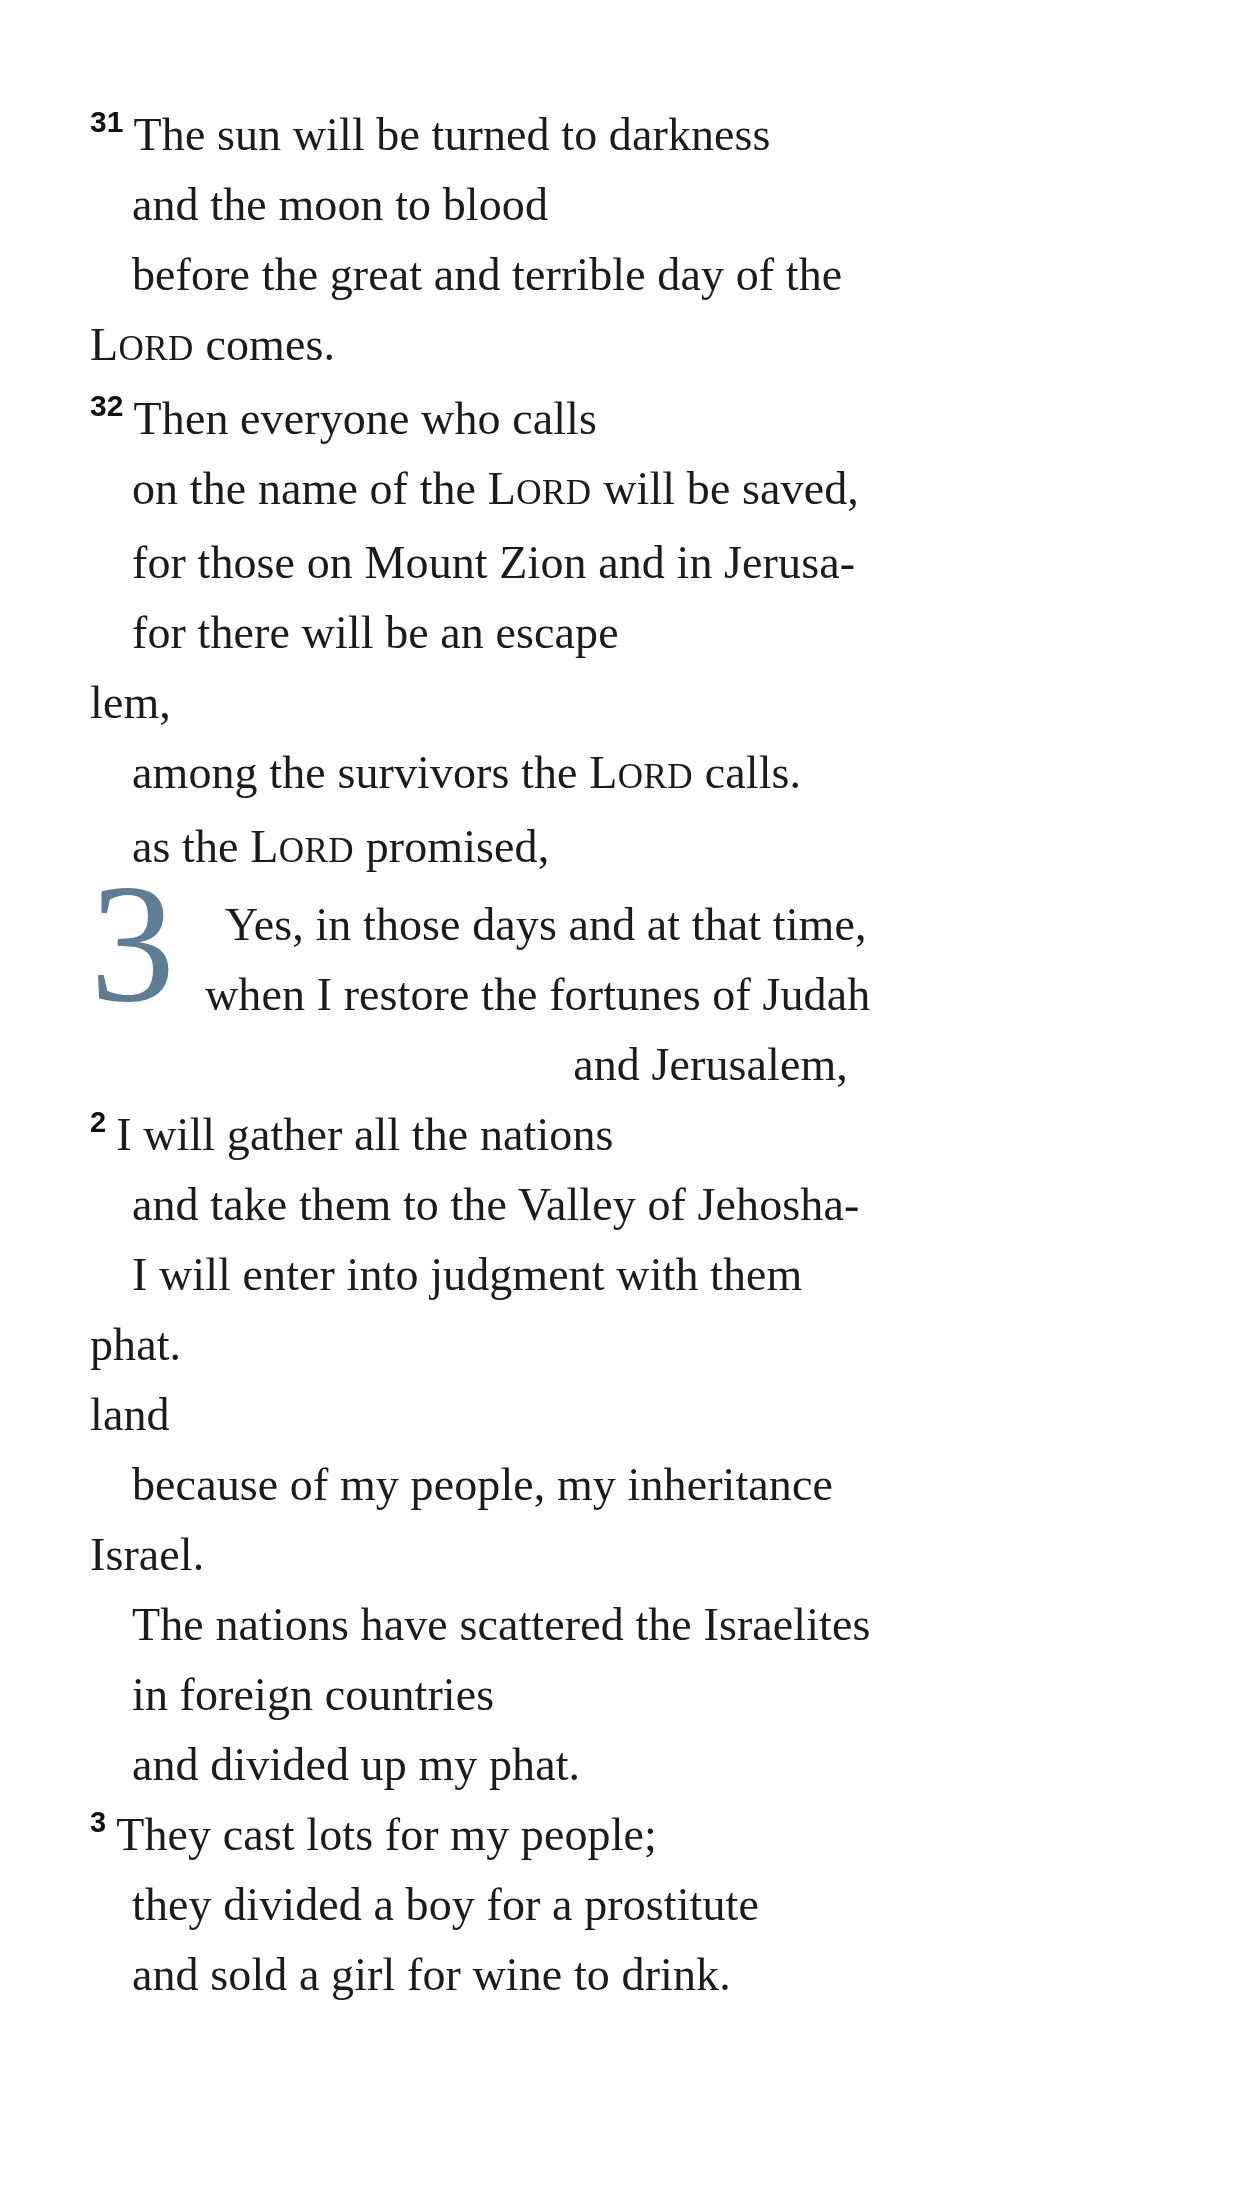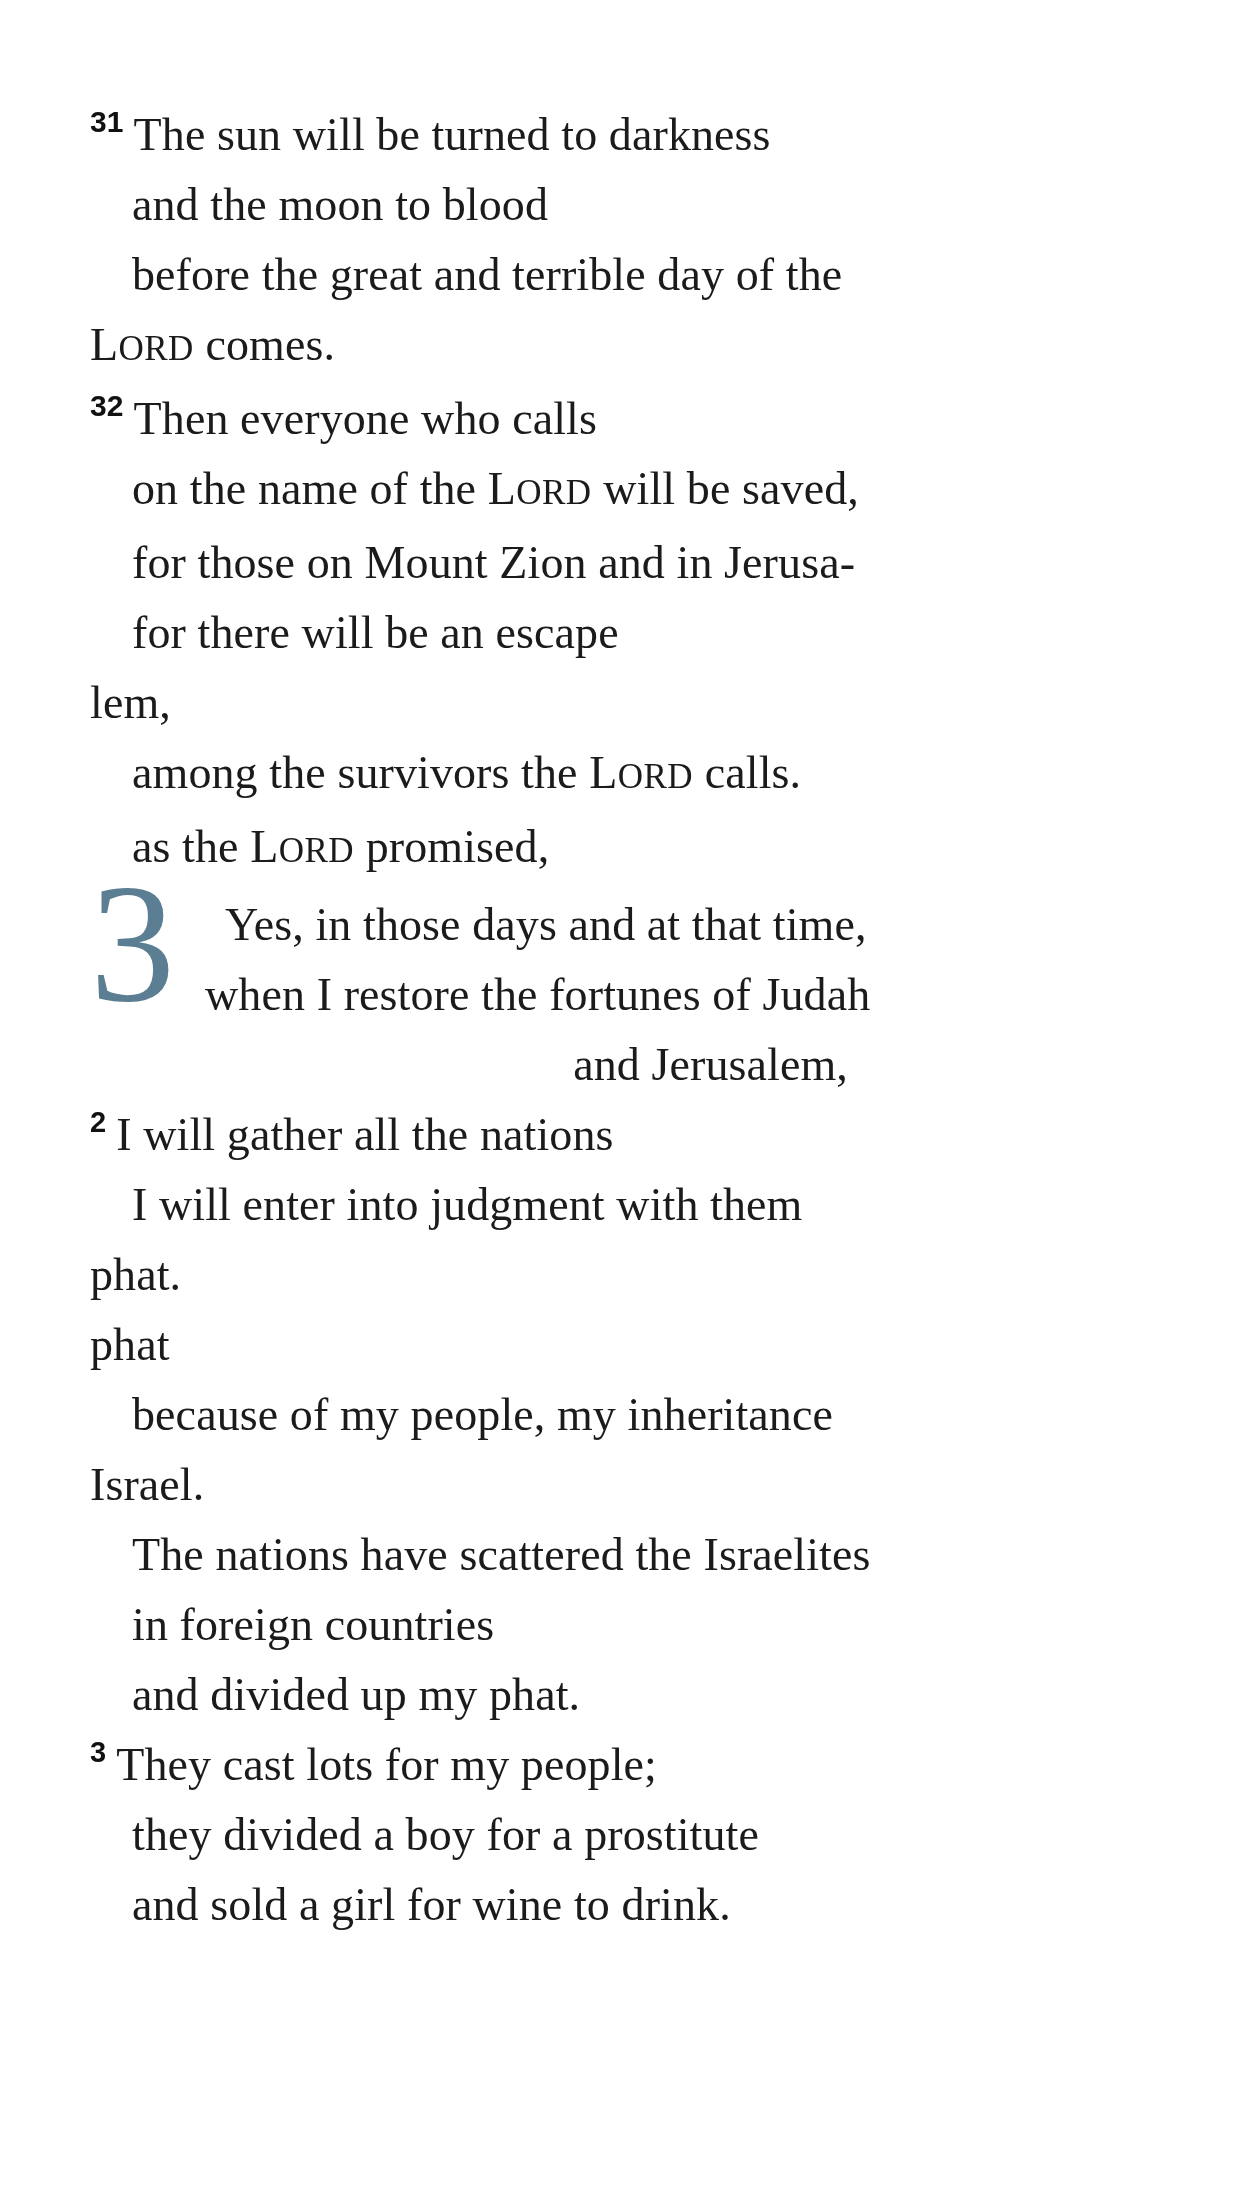--- a/index.html
+++ b/index.html
@@ -122,23 +122,24 @@
 
   <div class="chapter">
     <div class="dropcap">3</div>
     <div class="line first"><span>Yes, in those days and at that time,</span></div>
     <div class="line second"><span>when I restore the fortunes of Judah</span></div>
     <div class="line third"><span>and Jerusalem,</span></div>
   </div>
 
   <div class="verse-block">
     <div class="line"><span class="vnum small">2</span><span>I will gather all the nations</span></div>
+    <div class="line indent"><span>and take them to the Valley of Jehosha-</span></div>
     <div class="line indent"><span>I will enter into judgment with them</span></div>
     <div class="line"><span>phat.</span></div>
-    <div class="line"><span>phat</span></div>
+    <div class="line"><span>land</span></div>
     <div class="line indent"><span>because of my people, my inheritance</span></div>
     <div class="line"><span>Israel.</span></div>
     <div class="line indent"><span>The nations have scattered the Israelites</span></div>
     <div class="line indent"><span>in foreign countries</span></div>
     <div class="line indent"><span>and divided up my phat.</span></div>
   </div>
 
   <div class="verse-block">
     <div class="line"><span class="vnum small">3</span><span>They cast lots for my people;</span></div>
     <div class="line indent"><span>they divided a boy for a prostitute</span></div>

